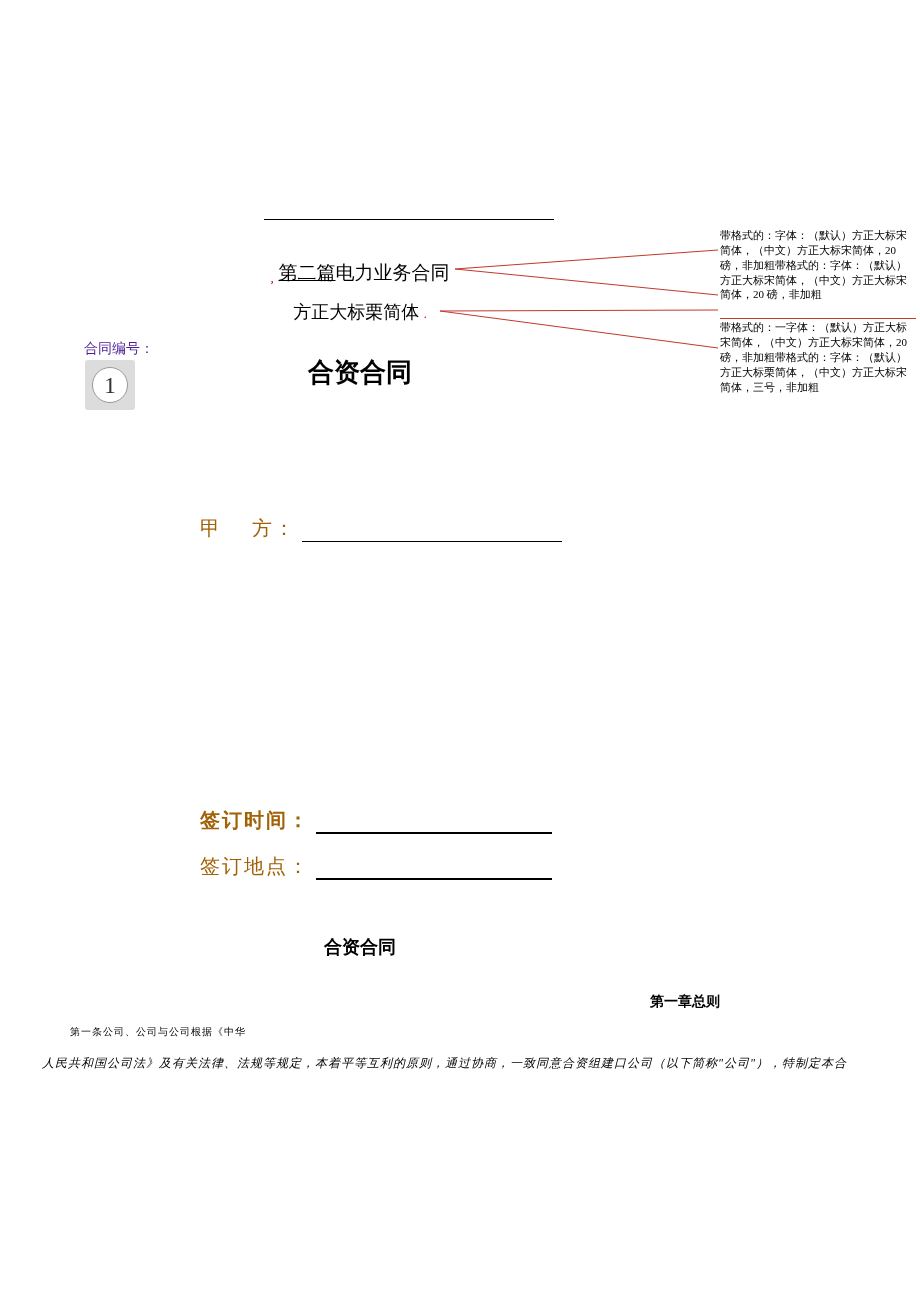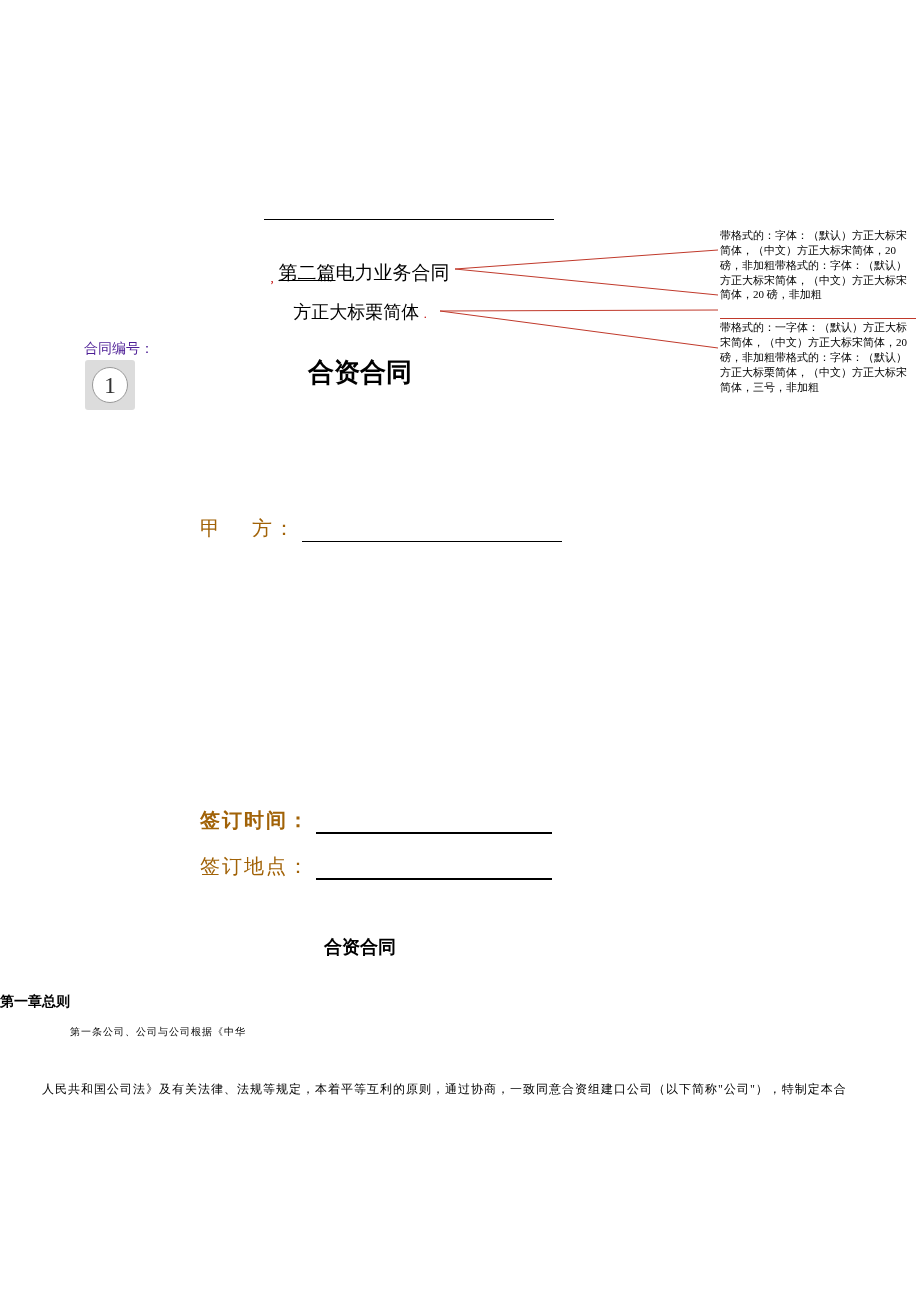--- a/index.html
+++ b/index.html
@@ -135,41 +135,42 @@
     text-align: center;
     font-size: 18px;
     font-weight: bold;
     color: #000;
   }
   .chapter-title {
     position: absolute;
     left: 0;
     top: 993px;
     width: 720px;
-    text-align: left;
+    text-align: right;
     font-size: 14px;
     font-weight: bold;
     color: #000;
   }
   .body-text-1 {
     position: absolute;
     left: 70px;
     top: 1025px;
     font-size: 10px;
     color: #000;
     letter-spacing: 1px;
   }
   .body-text-2 {
     position: absolute;
     left: 42px;
-    top: 1081px;
+    top: 1055px;
     font-size: 12px;
     color: #000;
     letter-spacing: 1px;
     width: 860px;
+    font-style: italic;
   }
   .comment-block {
     position: absolute;
     right: 4px;
     top: 227px;
     width: 196px;
     font-size: 11px;
     line-height: 1.35;
     color: #000;
   }

